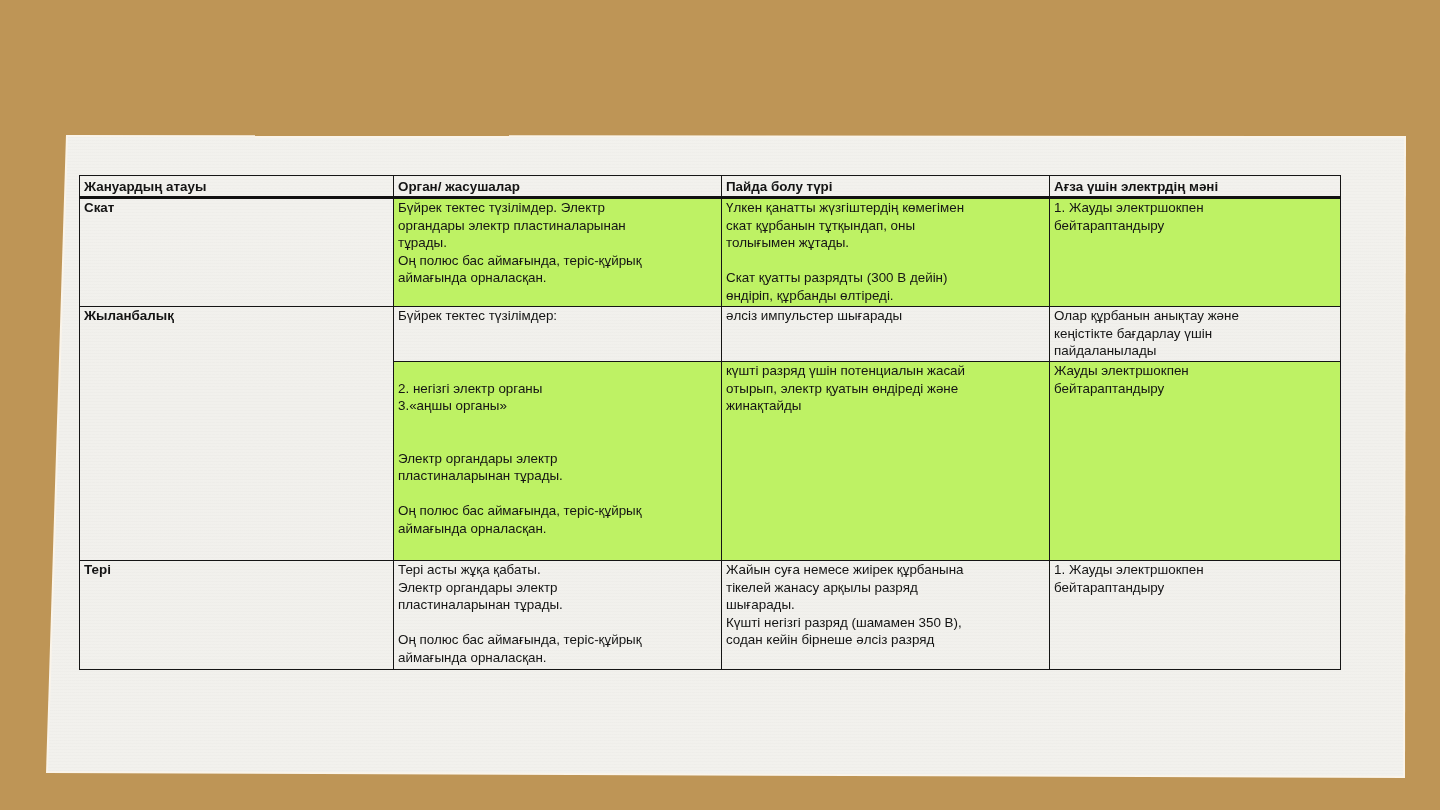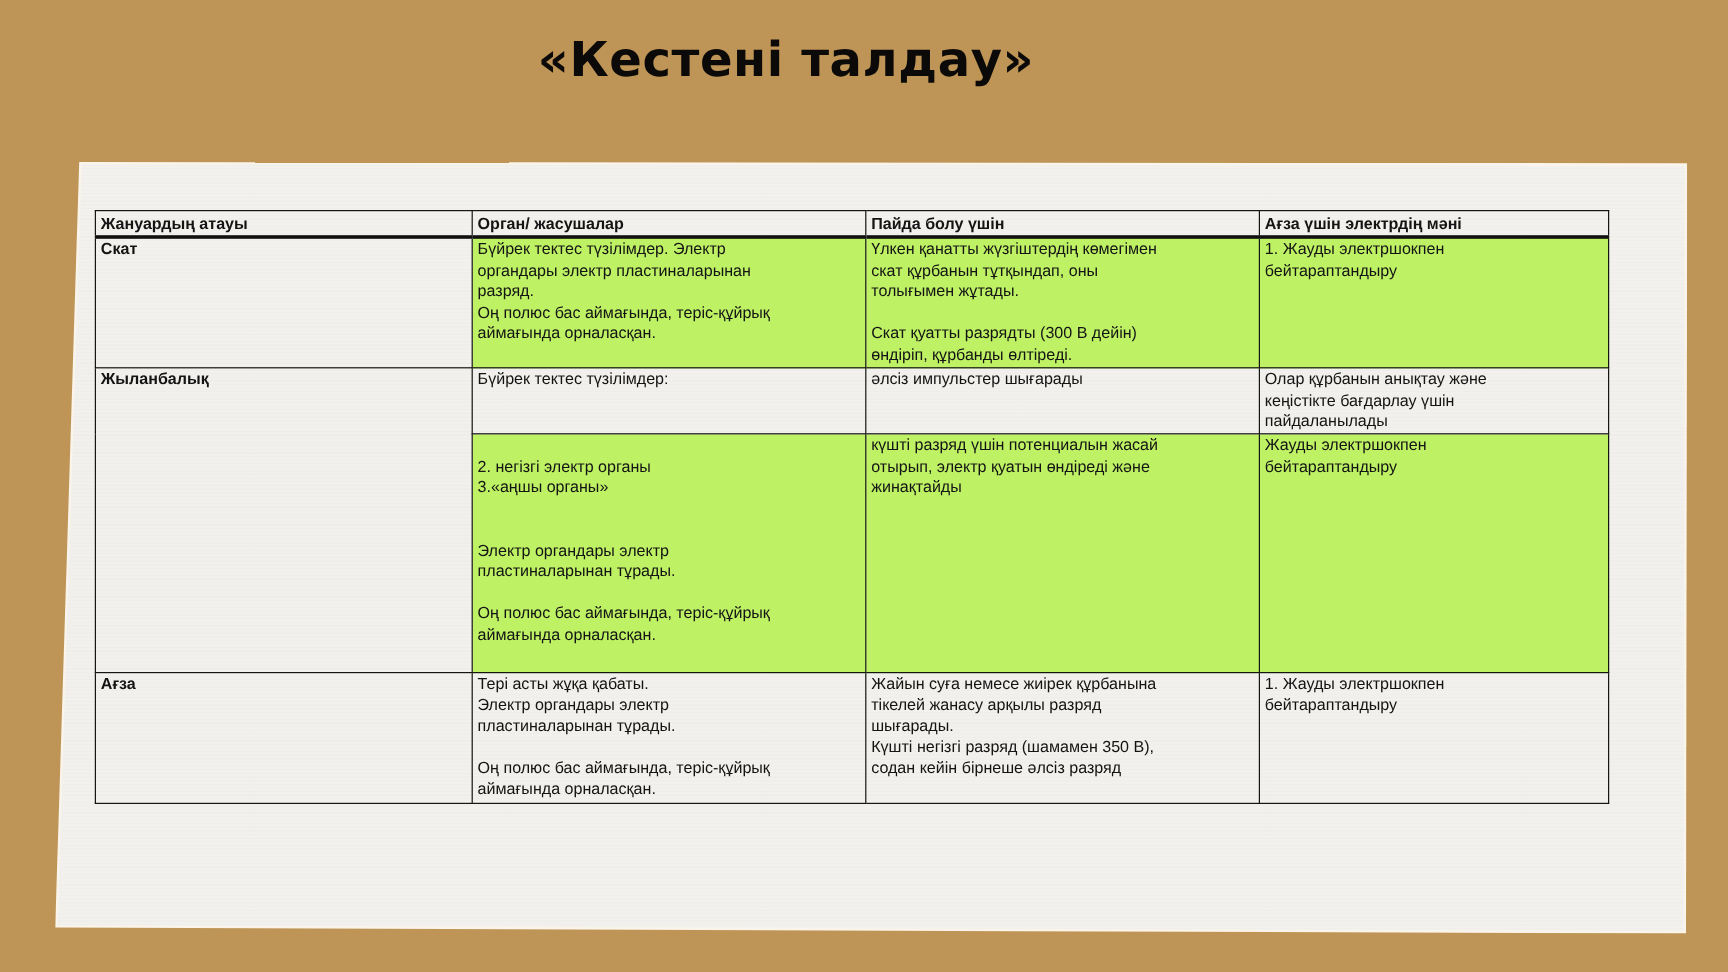--- a/index.html
+++ b/index.html
@@ -76,45 +76,44 @@
     tr.r-eel2 td { height: 199px; }
     tr.r-catfish td { height: 109px; }
   </style>
 </head>
 <body>
 
 <div class="paper-edge"></div>
 <div class="paper"></div>
 
 <div class="title">
-  <span>«Кестені талдау»</span>
 </div>
 
 <table>
   <colgroup>
       <col class="c1">
       <col class="c2">
       <col class="c3">
       <col class="c4">
     </colgroup>
   <thead>
     <tr>
       <th>Жануардың атауы</th>
       <th>Орган/ жасушалар</th>
-      <th>Пайда болу үшін</th>
+      <th>Пайда болу түрі</th>
       <th>Ағза үшін электрдің мәні</th>
     </tr>
   </thead>
   <tbody>
     <tr class="r-skat">
       <td class="animal white">Скат</td>
       <td class="gray">
           <span class="line">Бүйрек тектес түзілімдер. Электр</span>
           <span class="line">органдары электр пластиналарынан</span>
-          <span class="line">разряд.</span>
+          <span class="line">тұрады.</span>
           <span class="line">Оң полюс бас аймағында, теріс-құйрық</span>
           <span class="line">аймағында орналасқан.</span>
         </td>
       <td class="gray">
           <span class="line">Үлкен қанатты жүзгіштердің көмегімен</span>
           <span class="line">скат құрбанын тұтқындап, оны</span>
           <span class="line">толығымен жұтады.</span>
           <span class="gap"></span>
           <span class="line">Скат қуатты разрядты (300 В дейін)</span>
           <span class="line">өндіріп, құрбанды өлтіреді.</span>
@@ -155,21 +154,21 @@
           <span class="line">күшті разряд үшін потенциалын жасай</span>
           <span class="line">отырып, электр қуатын өндіреді және</span>
           <span class="line">жинақтайды</span>
         </td>
       <td class="gray">
           <span class="line">Жауды электршокпен</span>
           <span class="line">бейтараптандыру</span>
         </td>
     </tr>
     <tr class="r-catfish">
-      <td class="animal white">Ағза</td>
+      <td class="animal white">Тері</td>
       <td class="white">
           <span class="line">Тері асты жұқа қабаты.</span>
           <span class="line">Электр органдары электр</span>
           <span class="line">пластиналарынан тұрады.</span>
           <span class="gap"></span>
           <span class="line">Оң полюс бас аймағында, теріс-құйрық</span>
           <span class="line">аймағында орналасқан.</span>
         </td>
       <td class="white">
           <span class="line">Жайын суға немесе жиірек құрбанына</span>

